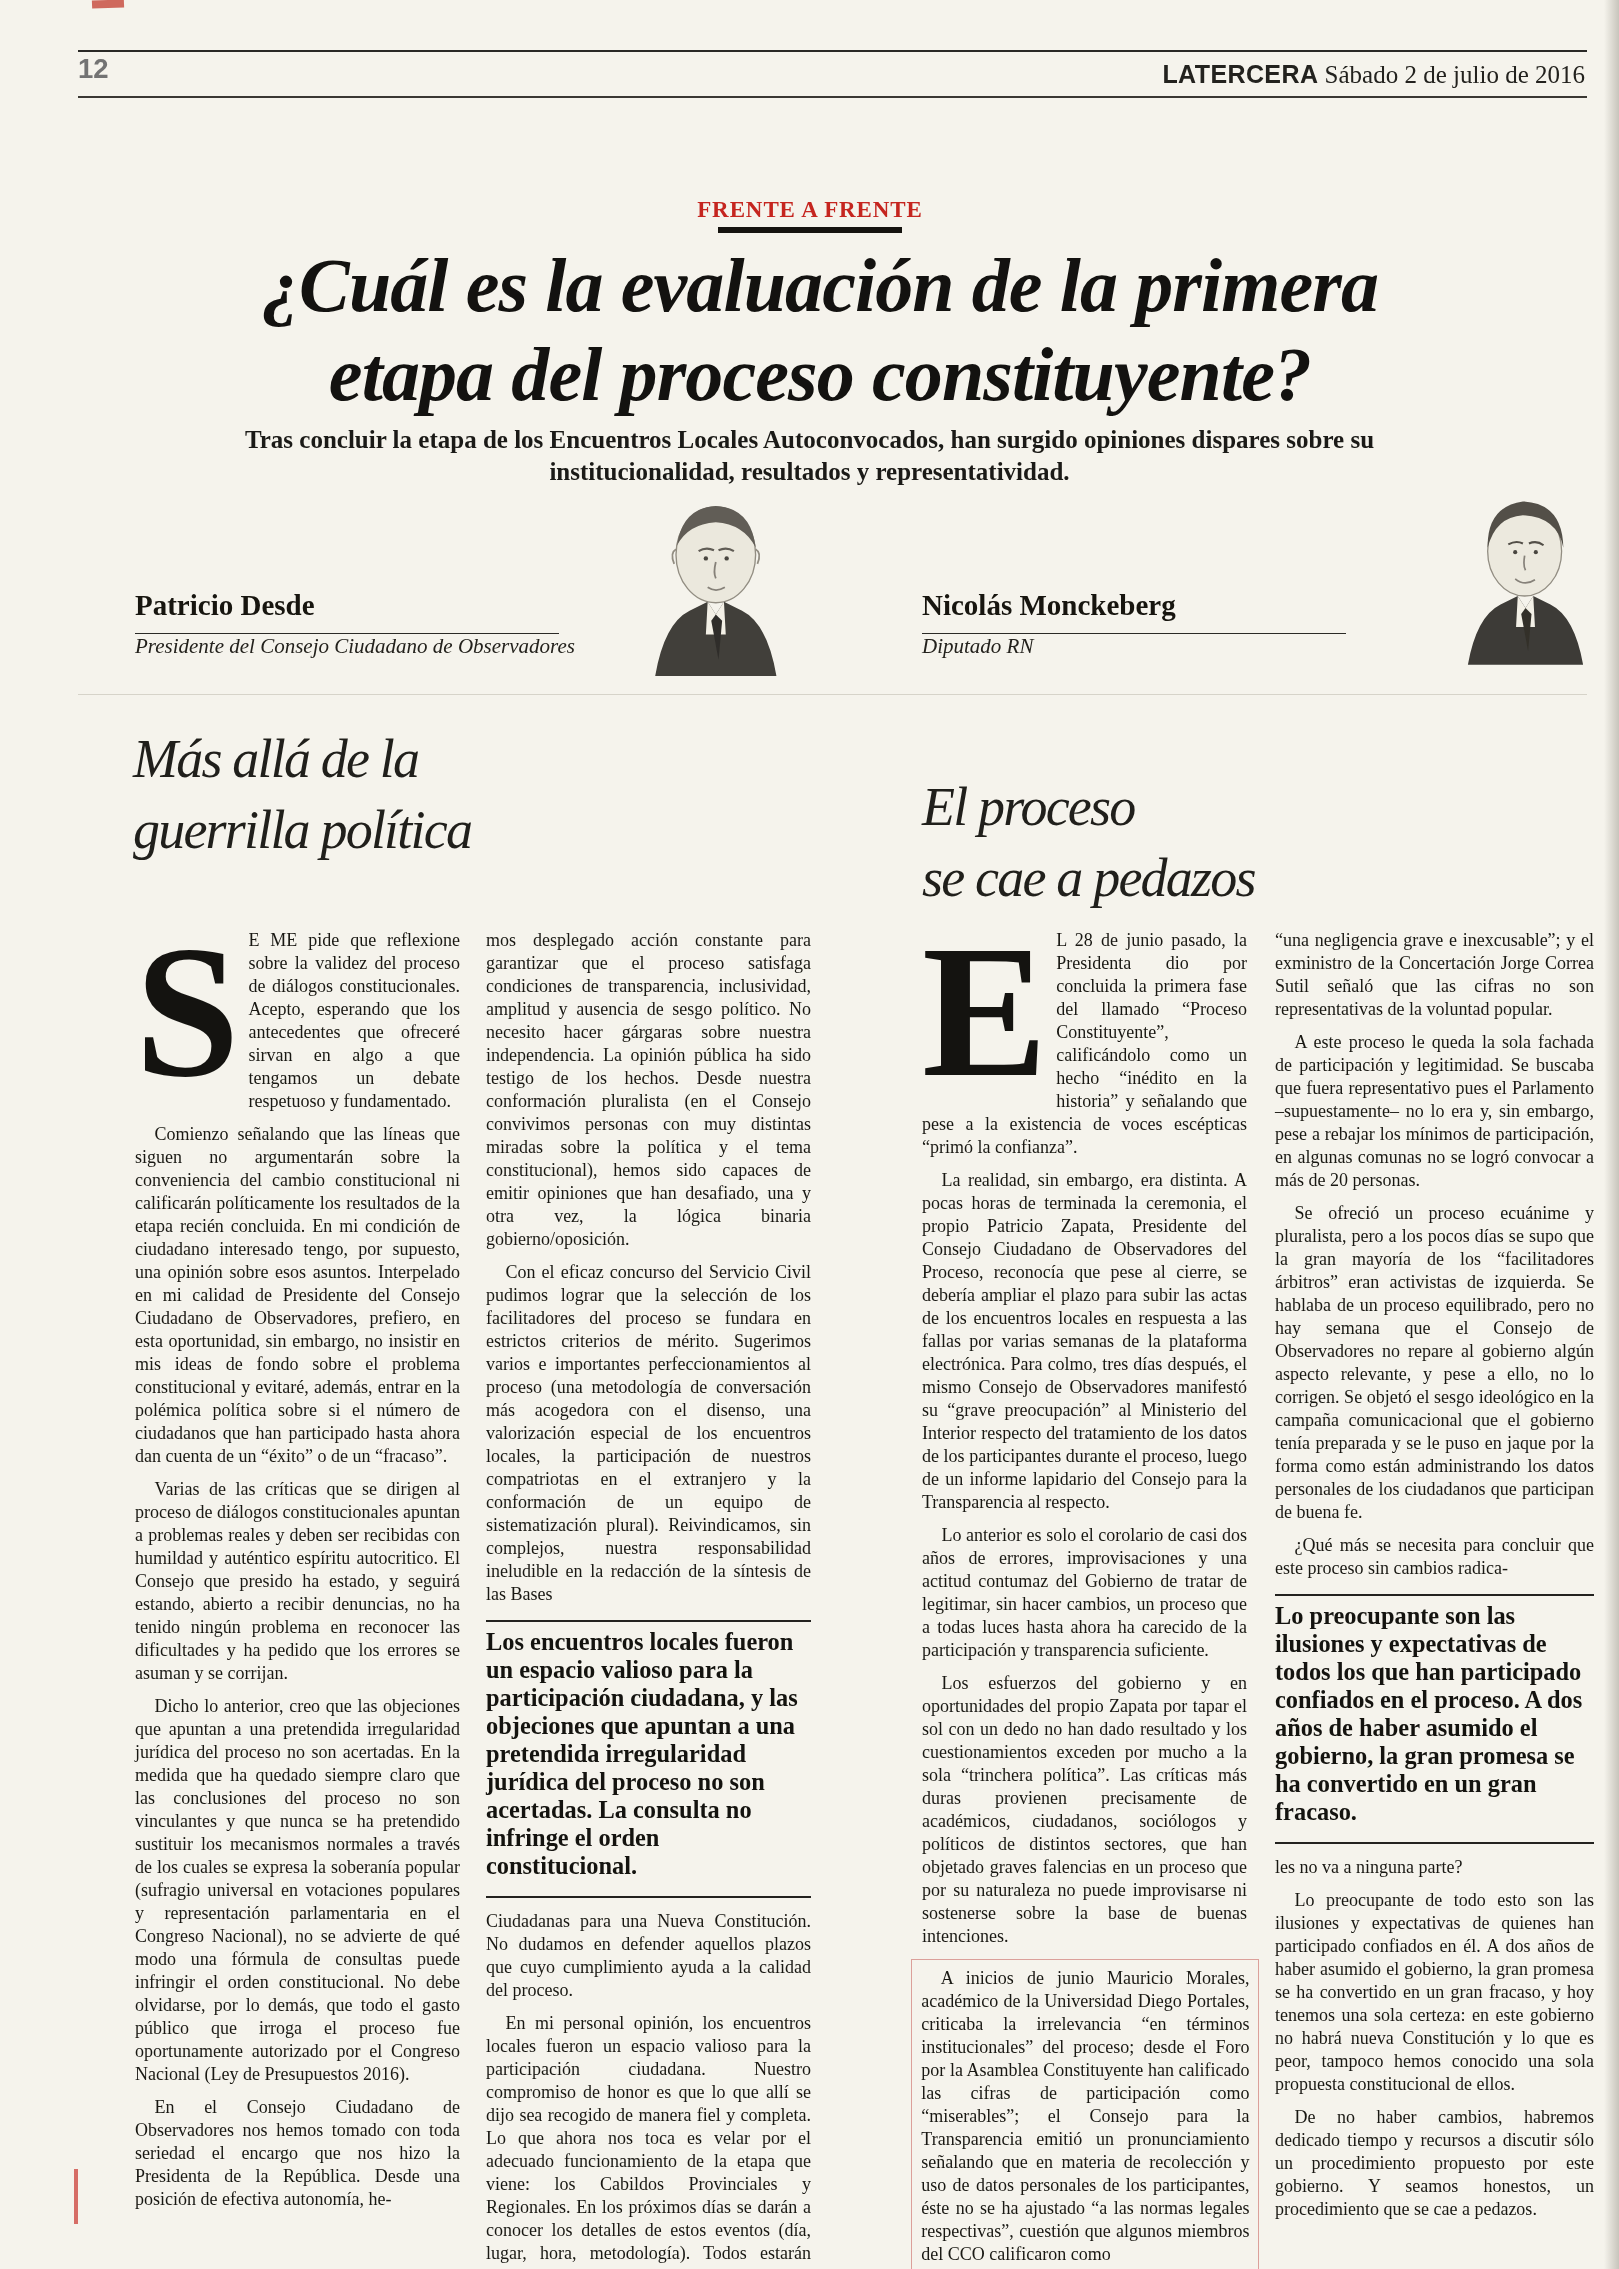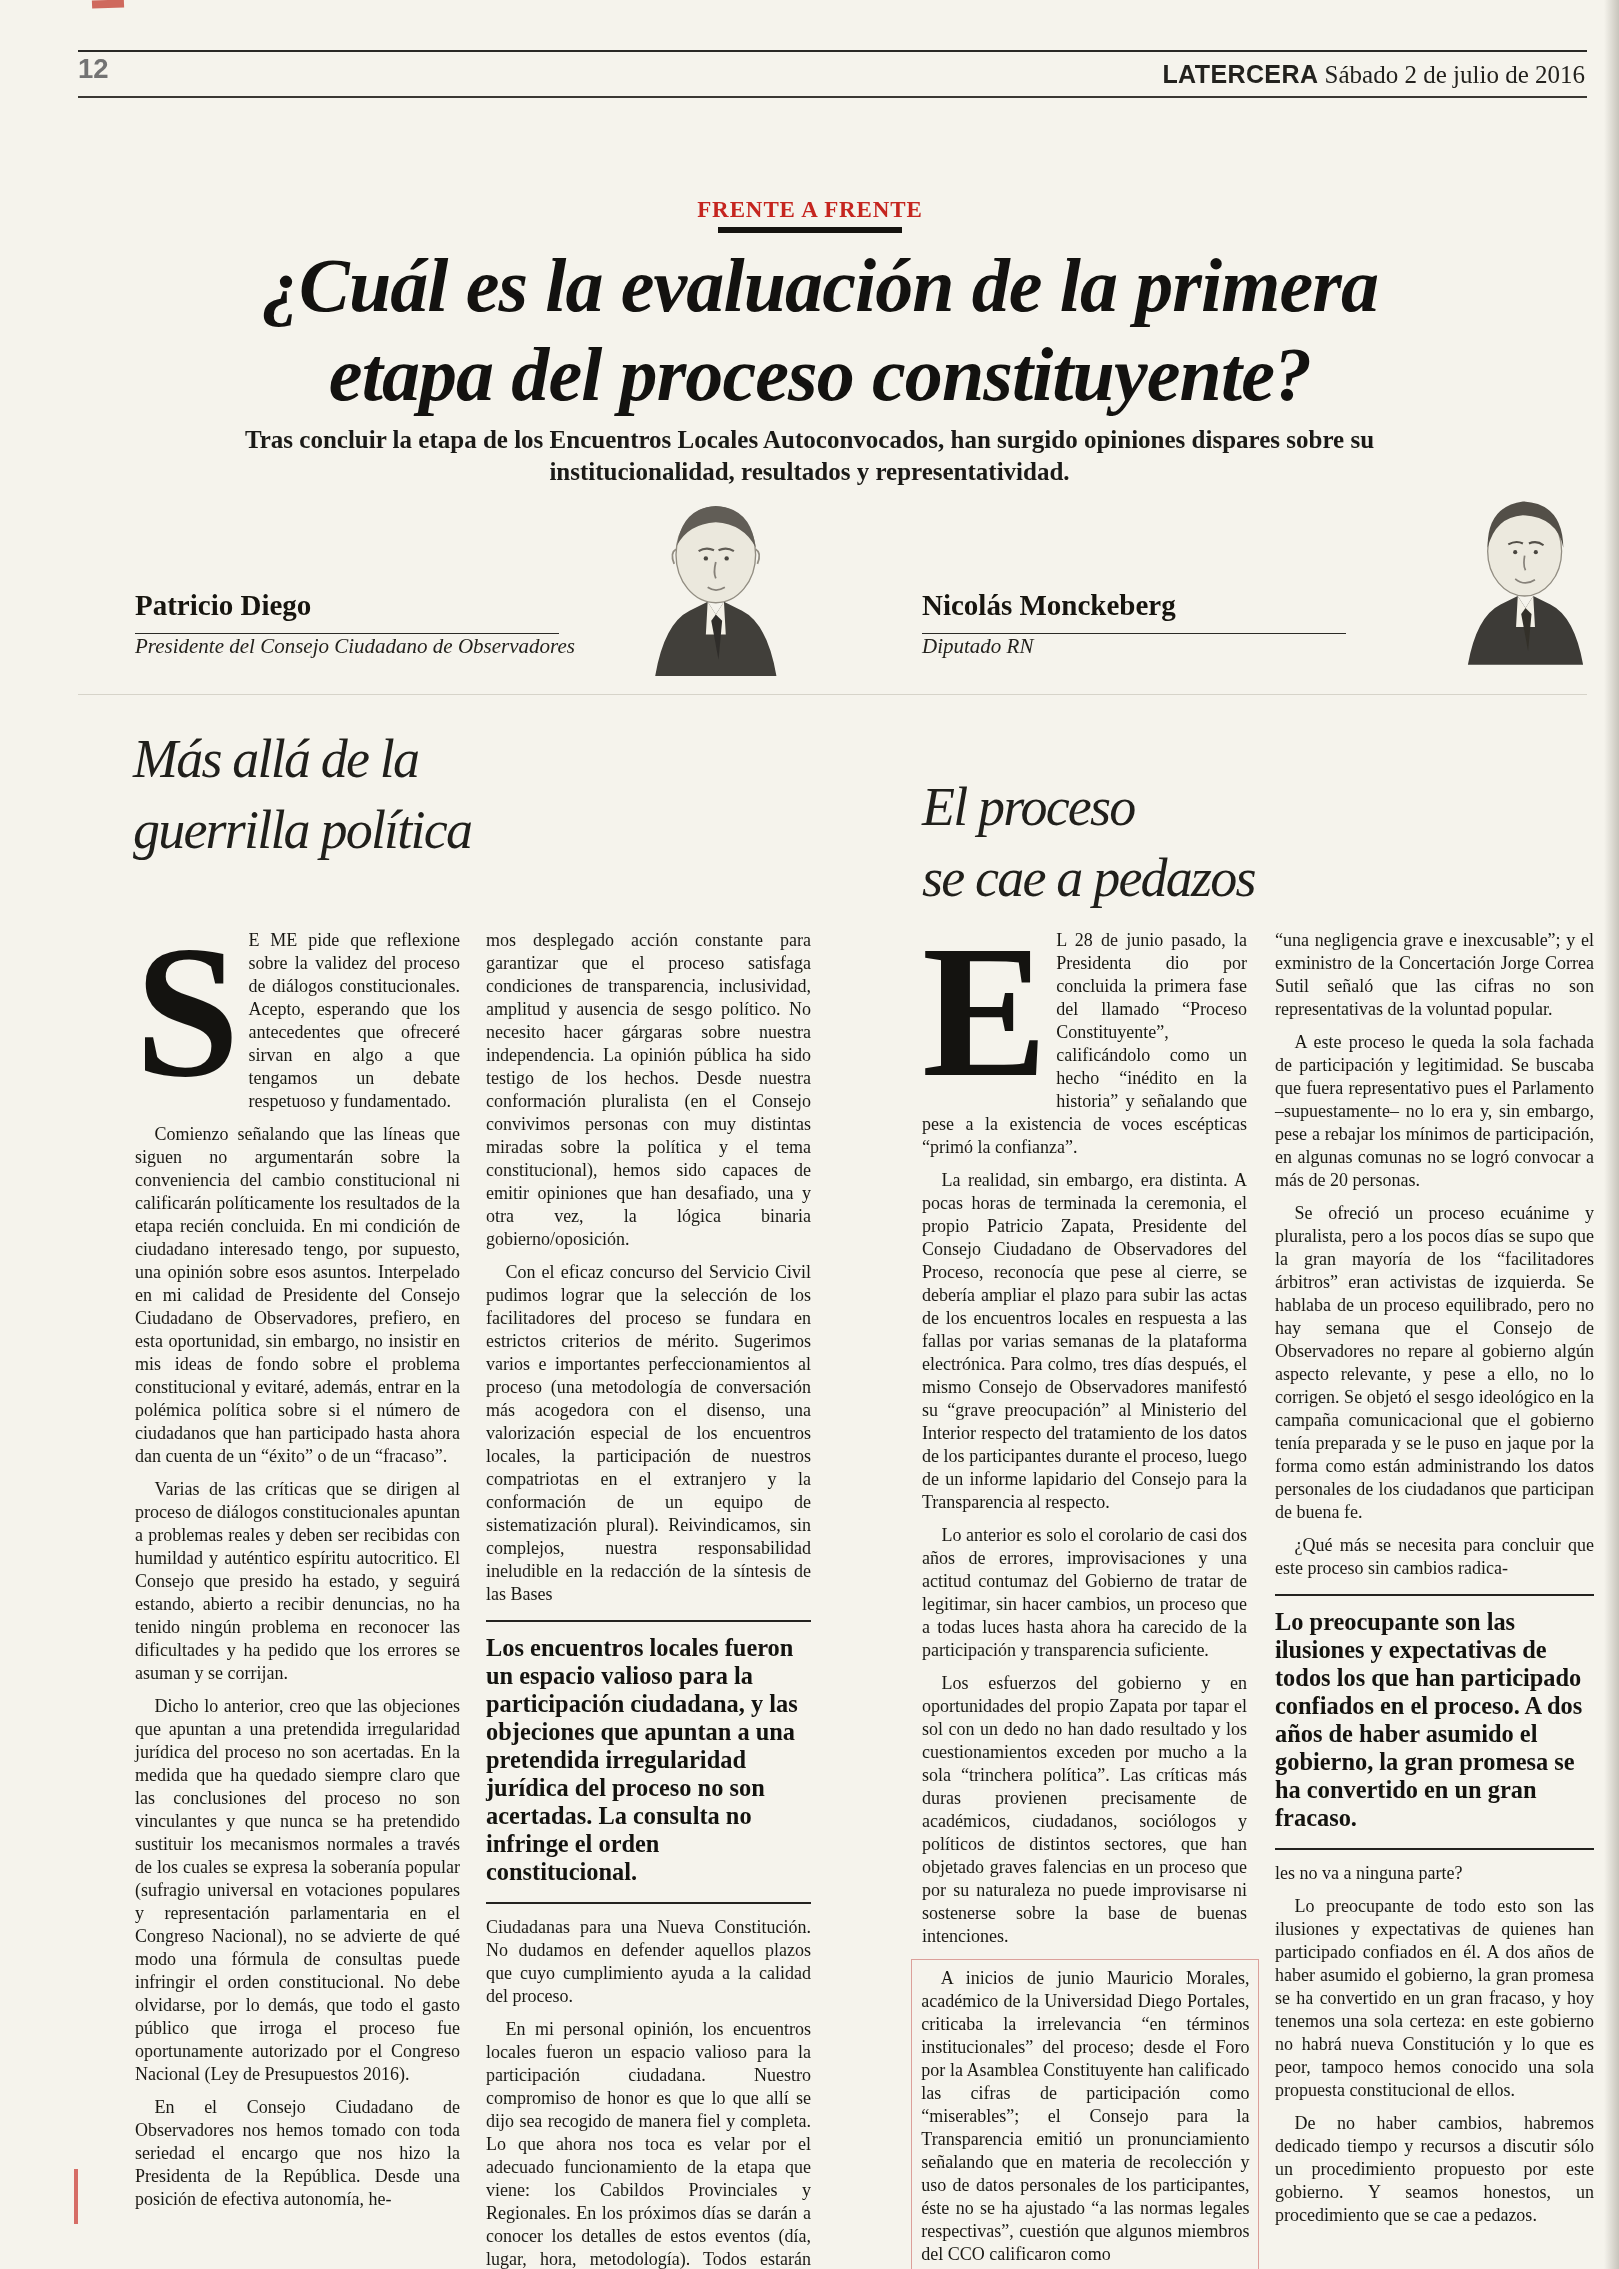--- a/index.html
+++ b/index.html
@@ -36,21 +36,21 @@
   
   .col-title { font-style:italic; font-size:54px; line-height:71px; letter-spacing:-1.8px; color:#201f1b; }
 
   
   .col { position:absolute; top:929px; width:325px; text-align:justify;
          font-size:18px; line-height:23px; color:#191813; hyphens:auto; -webkit-hyphens:auto; }
   .col p { margin:0; }
   .col p.ind { text-indent:19.5px;margin-top:10px; }
   .dropcap { float:left; font-weight:bold; font-size:188px; line-height:158px;
              margin:3.5px 8.9px 0 0; color:#141310; }
-  .pullquote { margin:14px 0 12.4px; padding:12px 0 16px;
+  .pullquote { margin:14px 0 12.4px; padding:6px 0 16px;
                border-top:2.7px solid #23221f; border-bottom:2.7px solid #23221f;
                font-weight:bold; font-size:24.4px; line-height:28px;
                text-align:left; text-indent:0; color:#14130f; hyphens:manual; }
   .red-box { border:1.8px solid #dba09a; margin:10.6px -12.4px 0 -10.6px; padding:7px 8.9px 124px 8.9px; }
   .red-box p { text-indent:19.5px; }
 
   
   .mark-red-top { left:92px; top:0; width:32px; height:8px; background:#c23b2e; opacity:.75; transform:rotate(-2deg); }
   .mark-red-left { left:74px; top:2169px; width:4.4px; height:55px; background:#c5251f; opacity:.65; }
   .edge-shade { right:0; top:0; width:16px; height:100%;
@@ -77,21 +77,21 @@
 
   <div class="abs kicker">FRENTE A FRENTE</div>
   <div class="abs kicker-bar"></div>
   <div class="abs headline">
     <div>¿Cuál es la evaluación de la primera</div>
     <div>etapa del proceso constituyente?</div>
   </div>
   <div class="abs subhead">Tras concluir la etapa de los Encuentros Locales Autoconvocados, han surgido opiniones dispares sobre su institucionalidad, resultados y representatividad.</div>
 
   <div class="abs" style="left:135px; top:589px;">
-    <div class="author-name">Patricio Diego</div>
+    <div class="author-name">Patricio Desde</div>
     <div class="author-rule"></div>
     <div class="author-role">Presidente del Consejo Ciudadano de Observadores</div>
   </div>
   <svg class="abs portrait" style="left:645px; top:486px;" width="138" height="190" viewBox="0 0 150 210" aria-hidden="true">
     <ellipse cx="77" cy="76" rx="44" ry="53" fill="#ebe8dc" stroke="#8a857a" stroke-width="1.5"></ellipse>
     <path d="M34,66 Q40,24 77,22 Q116,24 121,68 Q108,42 77,40 Q46,42 34,66 Z" fill="#55514a"></path>
     <path d="M33,70 q-7,4 -2,16 M121,70 q7,4 2,16" stroke="#8a857a" stroke-width="2" fill="none"></path>
     <path d="M58,72 q8,-5 17,-1 M80,71 q9,-4 17,1" stroke="#55514a" stroke-width="2.5" fill="none"></path>
     <circle cx="66" cy="80" r="2.4" fill="#3b3832"></circle>
       <circle cx="89" cy="80" r="2.4" fill="#3b3832"></circle>

